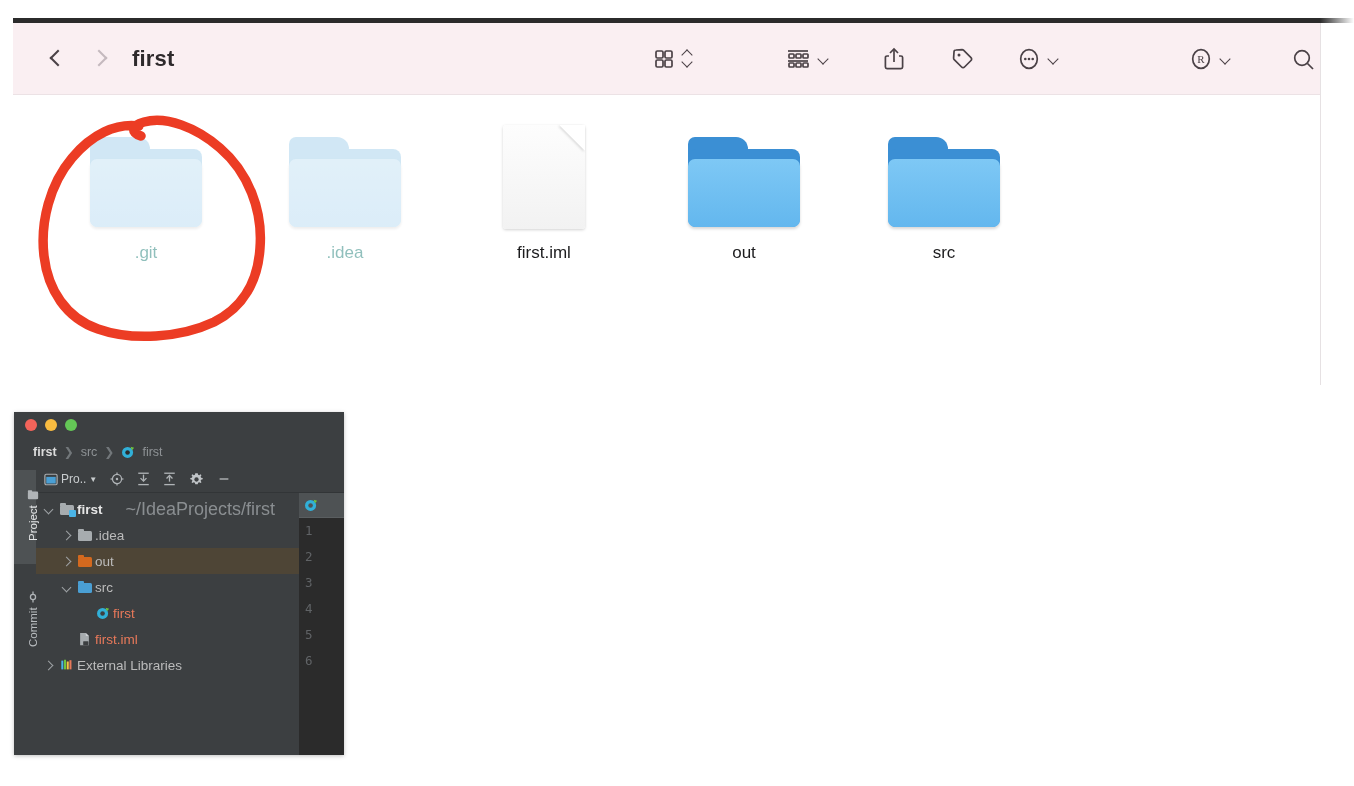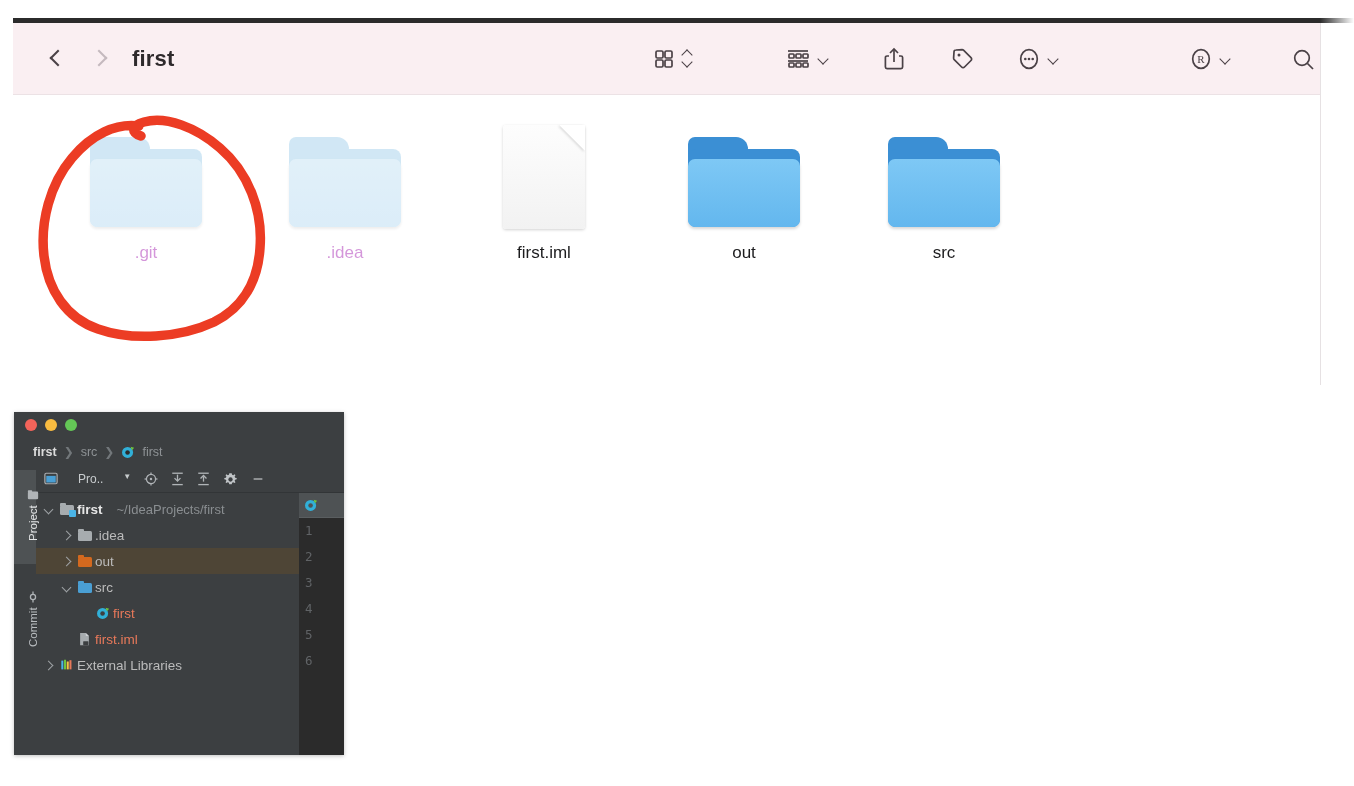--- a/index.html
+++ b/index.html
@@ -157,21 +157,21 @@
     display: flex;
     align-items: flex-end;
     justify-content: center;
   }
   .file-label {
     margin-top: 14px;
     font-size: 17px;
     color: #1c1c1e;
   }
   .dimmed { opacity: 0.46; }
-  .dimmed .file-label { color: #a21caf; opacity: 1; }
+  .dimmed .file-label { color: #0f766e; opacity: 1; }
 
   
   .folder {
     position: relative;
     width: 112px;
     height: 92px;
   }
   .folder .tab {
     position: absolute;
     left: 0; top: 0;
@@ -320,21 +320,22 @@
     gap: 13px;
     padding-left: 8px;
     border-bottom: 1px solid #323537;
     color: #b9bdc0;
     flex: none;
   }
   #tool-toolbar .t-lbl {
     font-size: 12px;
     color: #c8ccce;
     display: flex;
-    gap: 20px;
+    align-items: center;
+    gap: 3px;
   }
 
   #tree-and-editor {
     flex: 1;
     display: flex;
     min-height: 0;
   }
   #tree {
     width: 263px;
     background: #3c3f41;
@@ -360,21 +361,21 @@
   .tw-arrow i {
     display: block;
     width: 6px; height: 6px;
     border-right: 1.6px solid #9ea2a5;
     border-bottom: 1.6px solid #9ea2a5;
   }
   .tw-arrow.collapsed i { transform: rotate(-45deg); }
   .tw-arrow.expanded  i { transform: rotate(45deg); }
   .tw-ico { width: 21px; flex: none; display: flex; justify-content: center; }
   .t-white { color: #e6e6e6; font-weight: bold; }
-  .t-path  { color: #8a8e91; font-weight: normal; margin-left: 14px; font-size: 13px; }
+  .t-path  { color: #8a8e91; font-weight: normal; margin-left: 23px; font-size: 18px; }
   .t-red   { color: #e8795a; }
 
   .mini-folder { width: 14px; height: 12px; position: relative; }
   .mini-folder .mf {
     position: absolute; left: 0; top: 2px;
     width: 14px; height: 10px; border-radius: 1.5px;
   }
   .mini-folder .mt {
     position: absolute; left: 0; top: 0;
     width: 6px; height: 3px; border-radius: 1px 1px 0 0;

